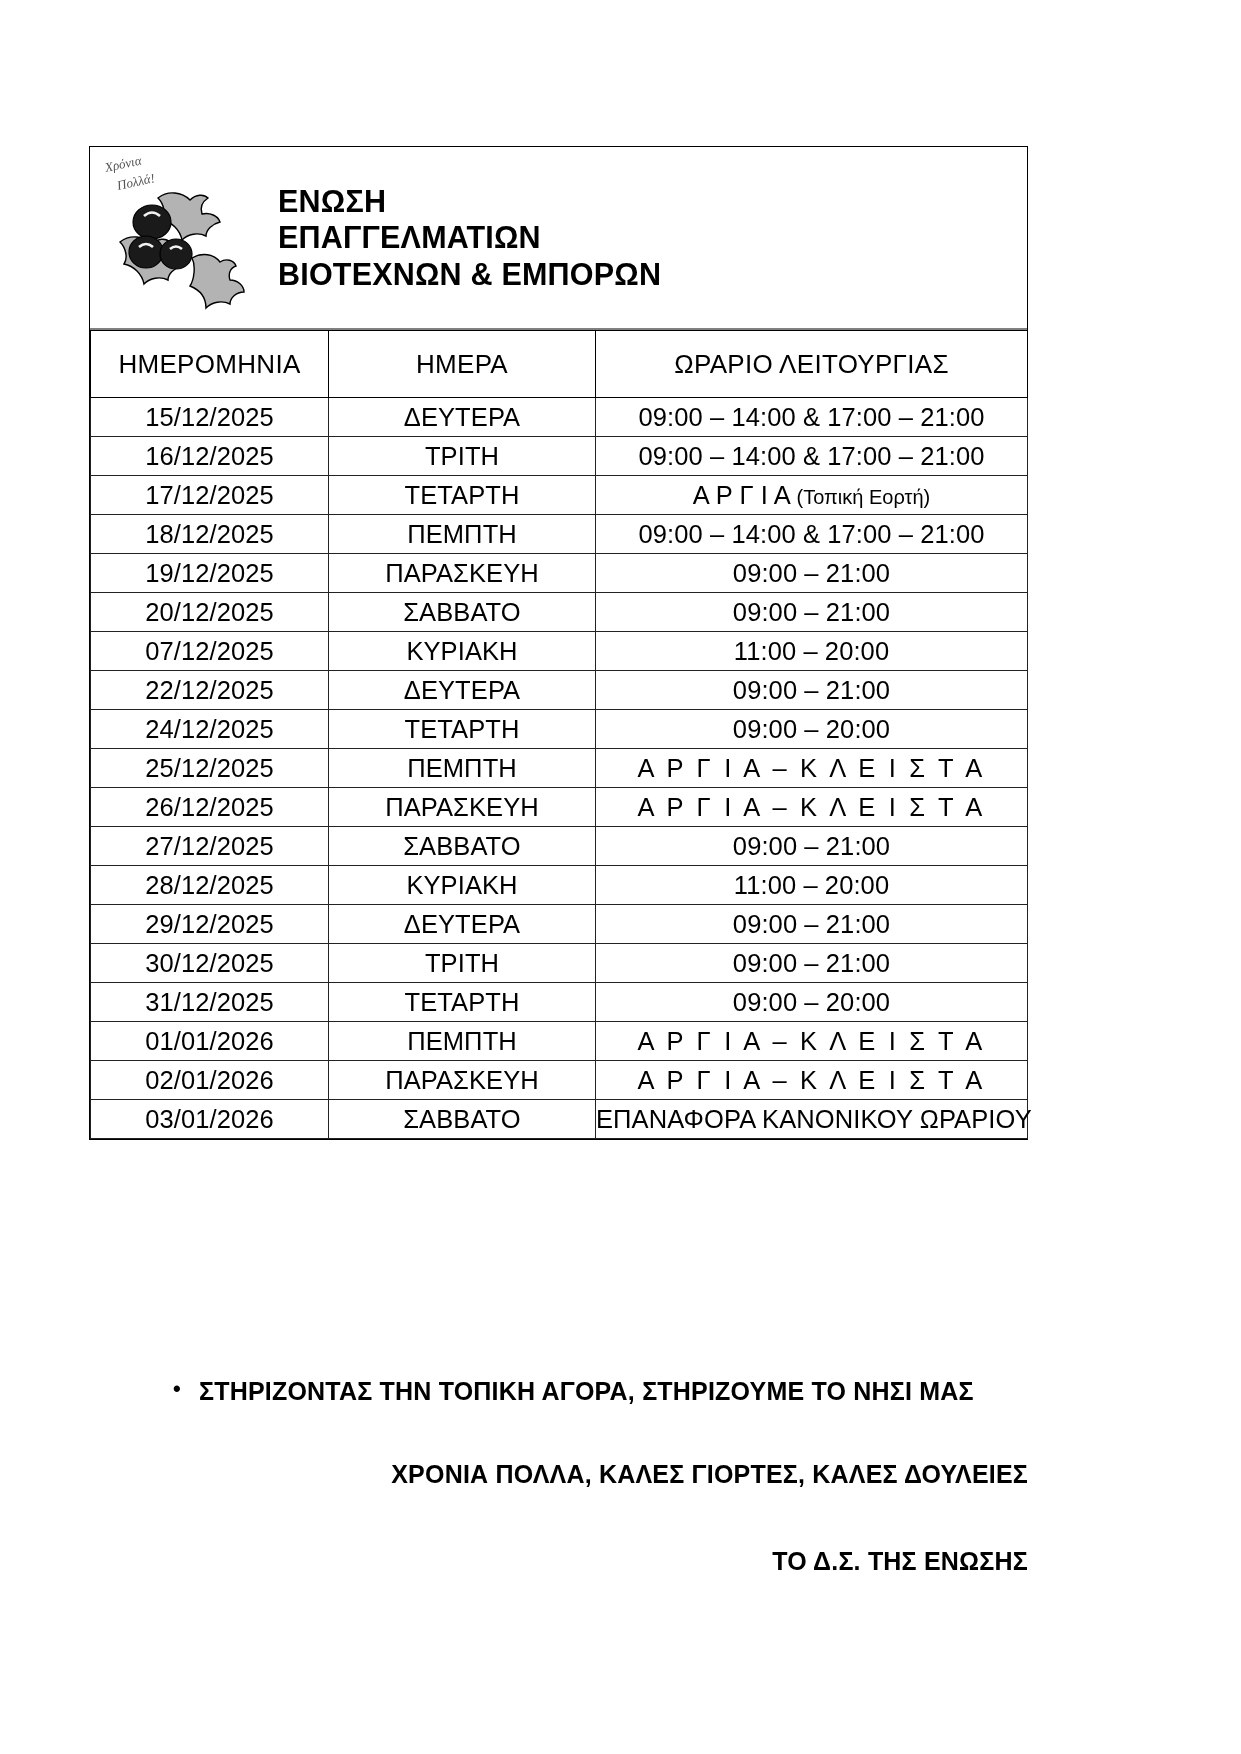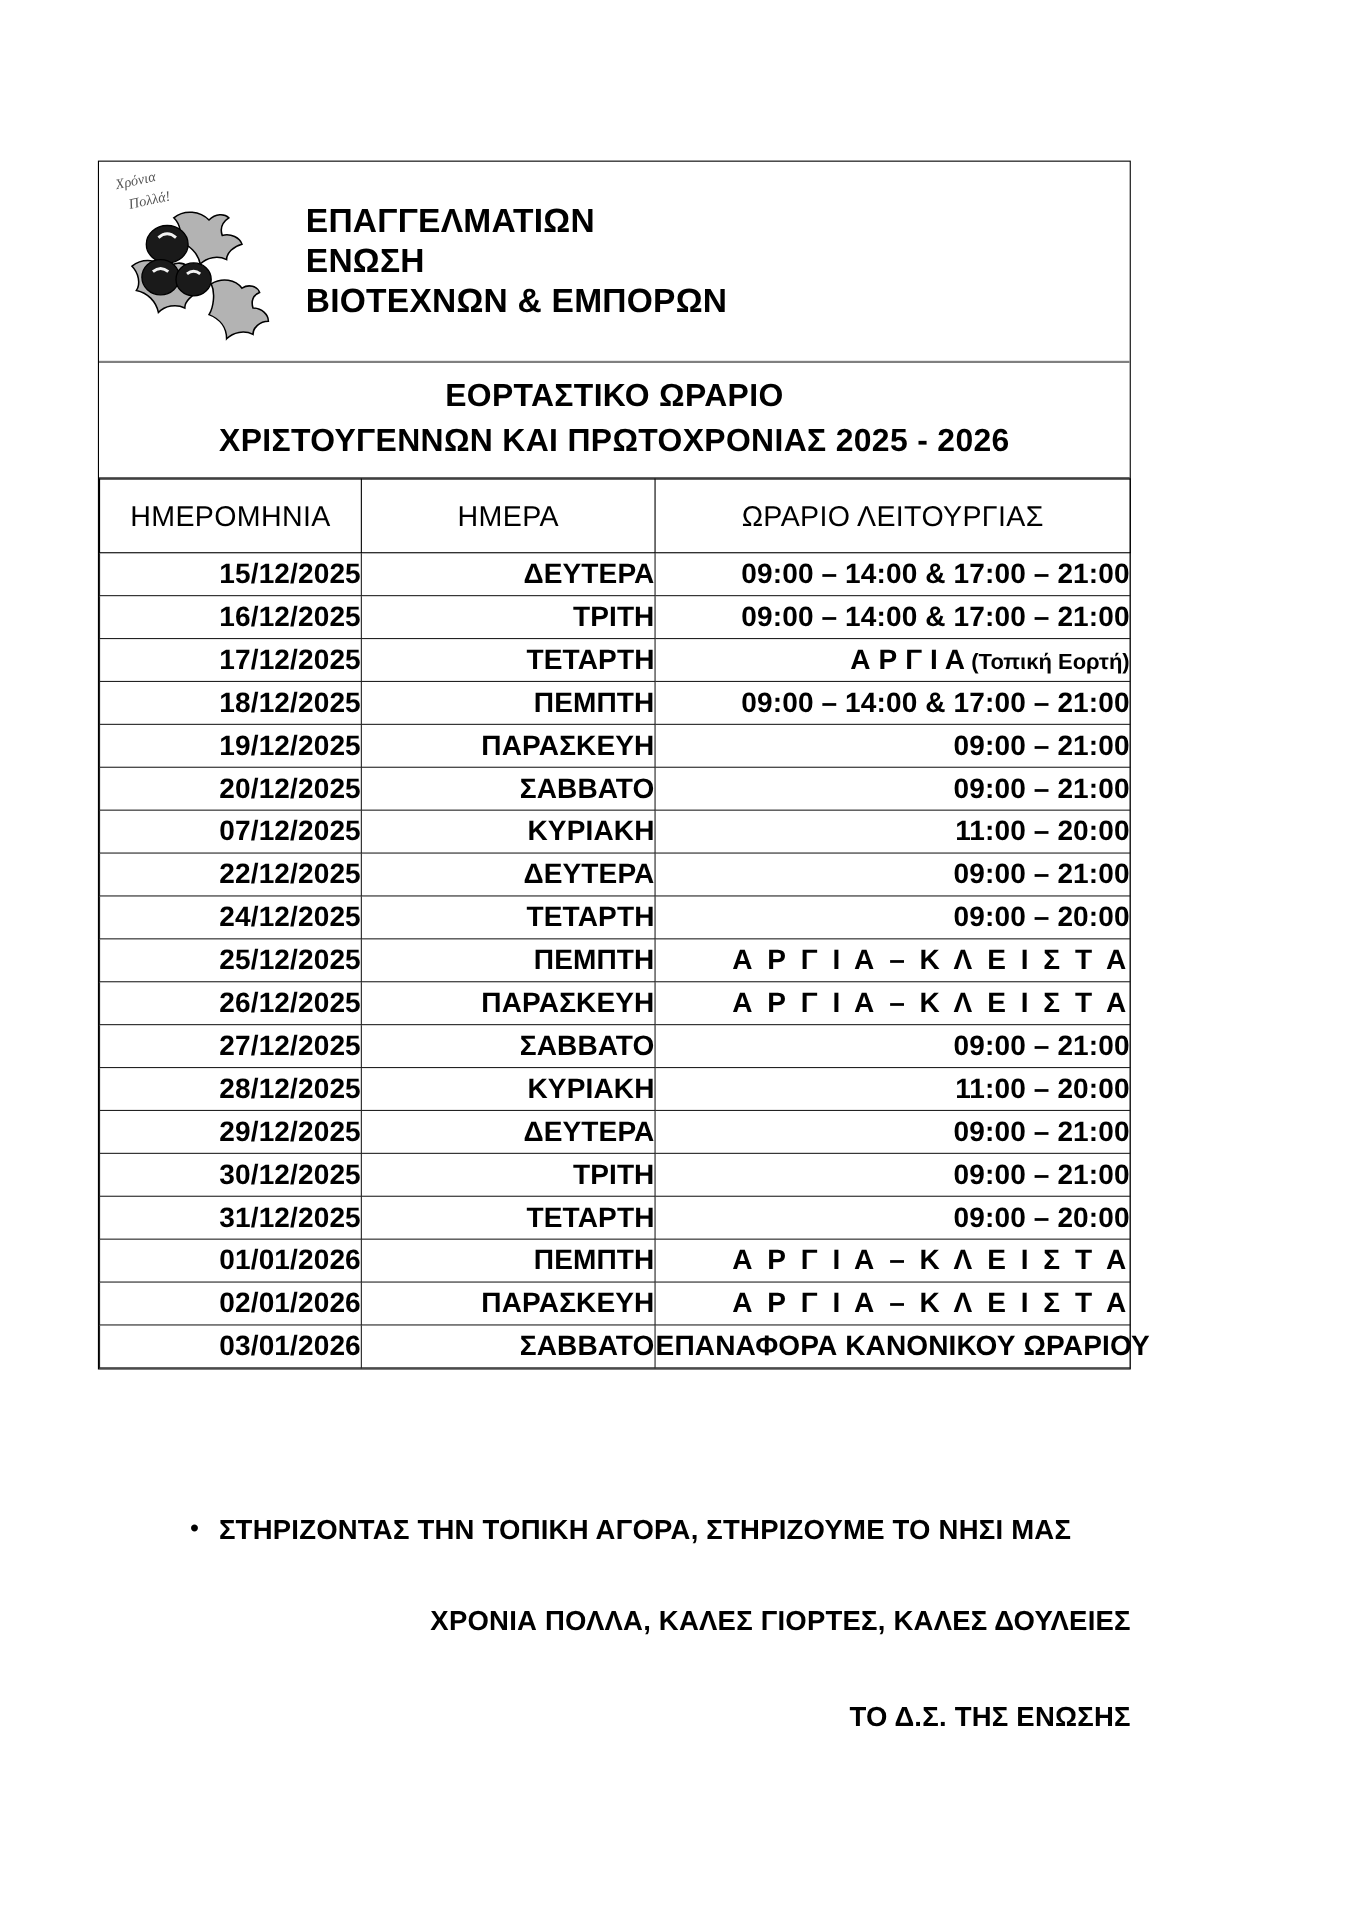--- a/index.html
+++ b/index.html
@@ -108,25 +108,24 @@
     padding: 0;
   }
   table.schedule th {
     height: 66px;
     font-weight: normal;
     font-size: 26px;
     letter-spacing: 0.3px;
   }
   table.schedule tbody td {
     height: 38px;
-    font-weight: bold;
+    font-weight: normal;
     font-size: 25.5px;
     letter-spacing: 0.1px;
     white-space: nowrap;
-    text-align: right;
   }
   
   table.schedule tbody tr td { border-color: #222; }
 
   td.hours-small {
     font-size: 21px;
     letter-spacing: 0.2px;
   }
   span.argia-spaced {
     letter-spacing: 3.2px;
@@ -201,30 +200,26 @@
           </g>
           <g fill="#555" font-family="'Liberation Serif', serif" font-style="italic">
             <text x="10" y="22" font-size="13" transform="rotate(-12 10 22)">Χρόνια</text>
             <text x="22" y="40" font-size="13" transform="rotate(-12 22 40)">Πολλά!</text>
           </g>
         </svg>
       </div>
 
 
       <div class="org-name">
+        <span class="line">ΕΝΩΣΗ</span>
         <span class="line">ΕΠΑΓΓΕΛΜΑΤΙΩΝ</span>
-        <span class="line">ΕΝΩΣΗ</span>
         <span class="line">ΒΙΟΤΕΧΝΩΝ  &amp;  ΕΜΠΟΡΩΝ</span>
       </div>
     </div>
 
-    <div class="title-band">
-      <div class="t1">ΕΟΡΤΑΣΤΙΚΟ  ΩΡΑΡΙΟ</div>
-      <div class="t2">ΧΡΙΣΤΟΥΓΕΝΝΩΝ ΚΑΙ ΠΡΩΤΟΧΡΟΝΙΑΣ 2025 - 2026</div>
-    </div>
 
     <table class="schedule">
       <colgroup>
         <col class="c-date">
           <col class="c-day">
           <col class="c-hours">
       </colgroup>
       <thead>
         <tr>
           <th>ΗΜΕΡΟΜΗΝΙΑ</th>

